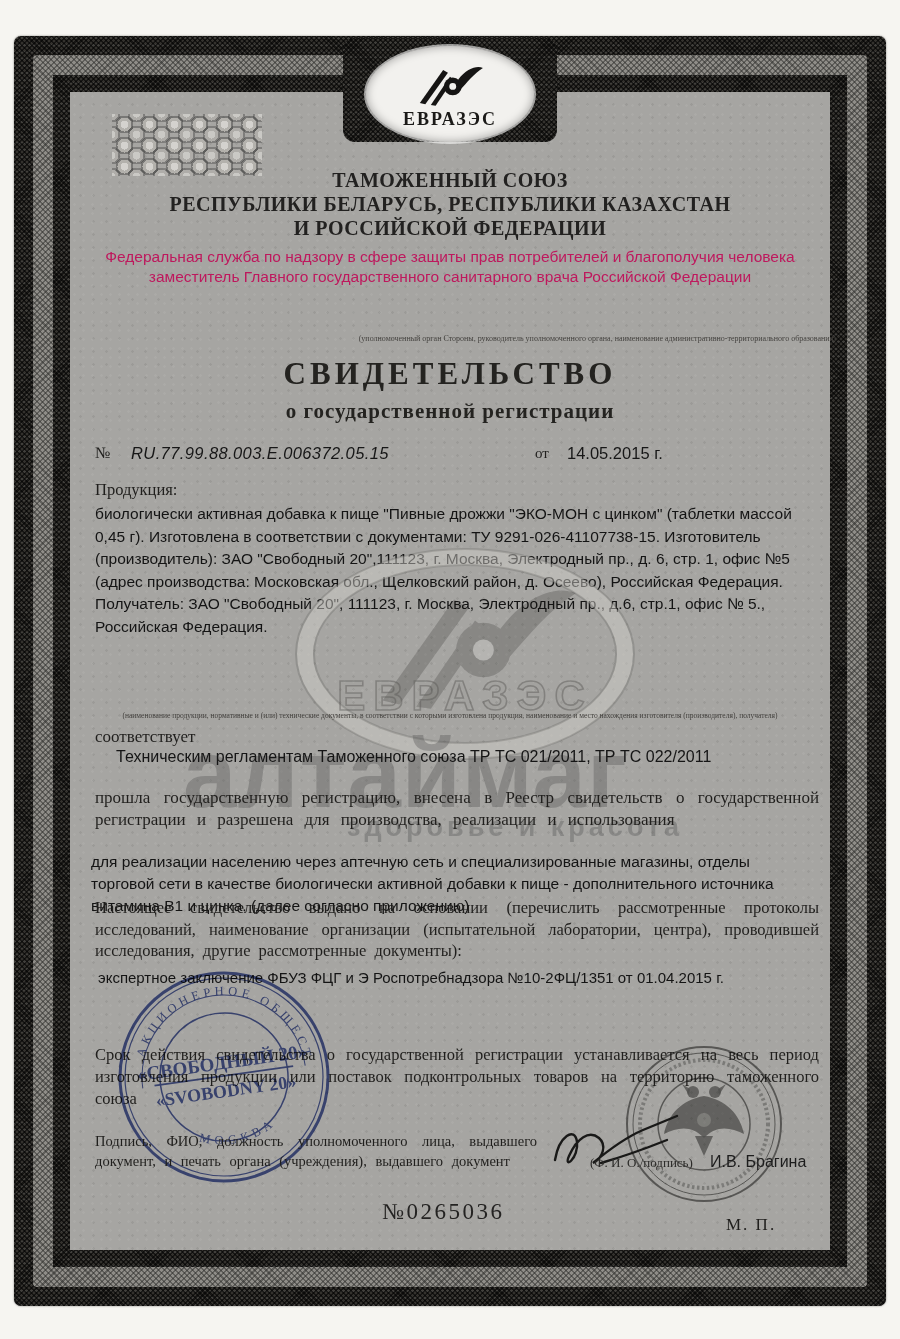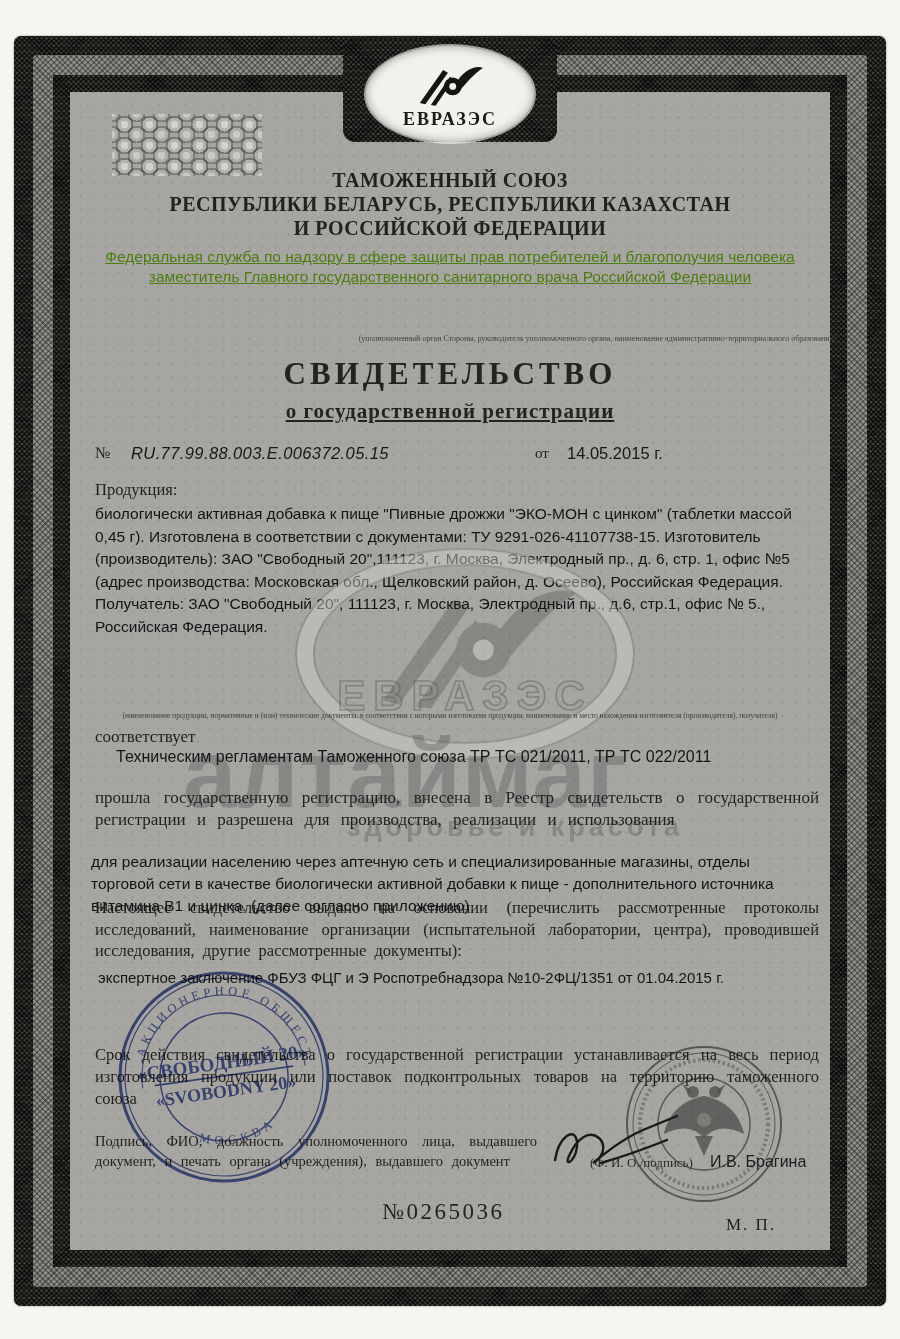--- a/index.html
+++ b/index.html
@@ -38,26 +38,26 @@
 
   
   #rosettes{left:112px;top:114px;width:150px;height:62px;opacity:.9;
     background-image:
       radial-gradient(circle,#d9d7d3 0 4px,#b5b3ae 4px 7px,rgba(20,20,20,.35) 7px 9px,transparent 9px),
       radial-gradient(circle,#cfcdc9 0 4px,#b0aeaa 4px 7px,rgba(20,20,20,.3) 7px 9px,transparent 9px);
     background-size:25px 21px,25px 21px;background-position:0 0,12px 10px;}
 
   #hdr{left:90px;top:168px;width:720px;}
   .h1{font-weight:bold;font-size:20px;line-height:24px;letter-spacing:.5px;color:#222120;}
-  .agency{font-size:15.5px;line-height:20px;color:#4d7c0f;text-decoration:underline;}
+  .agency{font-size:15.5px;line-height:20px;color:#be185d;}
   #hdr-gap{height:7px;}
   #hdr-footnote{left:64px;top:334px;width:772px;font-size:8px;color:#44423f;white-space:nowrap;overflow:hidden;text-align:right;}
 
   #title-main{left:90px;top:356px;width:720px;font-weight:bold;font-size:31px;letter-spacing:4px;color:#242320;}
-  #title-sub{left:90px;top:399px;width:720px;font-weight:bold;font-size:21px;letter-spacing:1px;color:#242320;text-decoration:underline;}
+  #title-sub{left:90px;top:399px;width:720px;font-weight:bold;font-size:21px;letter-spacing:1px;color:#242320;}
 
   #numrow{left:95px;top:442px;width:724px;height:26px;}
   #num-label{left:0;top:2px;font-size:16px;}
   #num-value{left:36px;top:2px;font-size:16.5px;letter-spacing:.4px;color:#171717;font-style:italic;}
   #from-label{left:440px;top:3px;font-size:15px;}
   #from-date{left:472px;top:2px;font-size:16.5px;color:#171717;}
 
   #product{left:95px;top:480px;width:724px;}
   #product-label{font-size:16.5px;display:block;margin-bottom:3px;}
   #product-text{font-size:15.5px;line-height:22.5px;color:#141414;}

